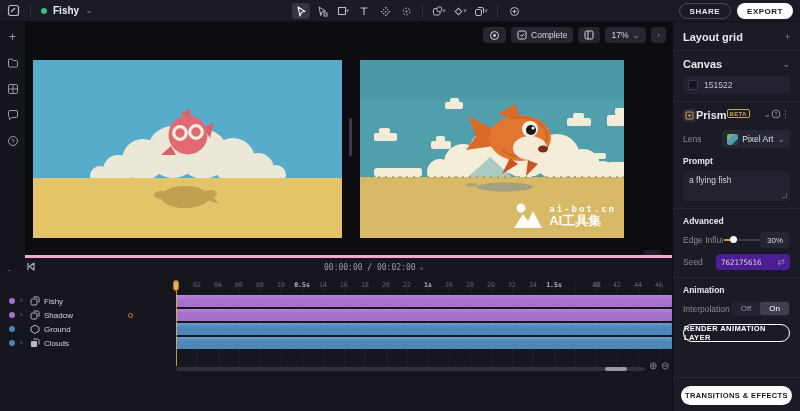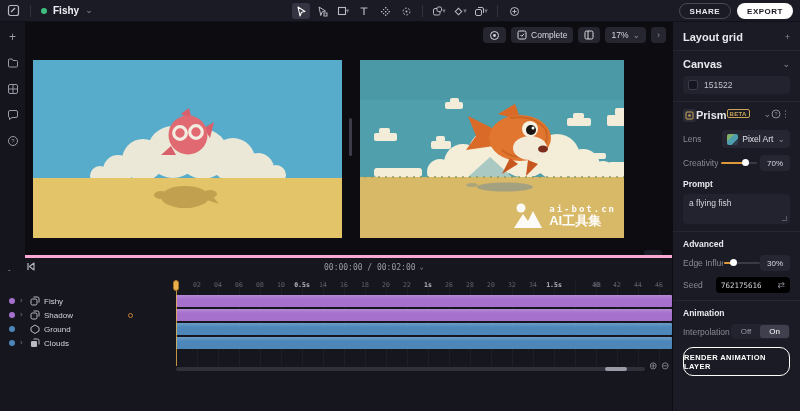--- a/index.html
+++ b/index.html
@@ -79,27 +79,27 @@
   .dd-value { font-size:8.5px; color:#e0e0e8; }
   .slider { position:relative; width:36px; height:2px; background:#3a3a46; border-radius:1px; }
   .slider-fill { position:absolute; left:0; top:0; height:2px; background:#e0993a; border-radius:1px; }
   .slider-knob { position:absolute; top:-3px; width:7px; height:7px; border-radius:50%; background:#ffffff; margin-left:-4px; }
   .value-box { width:30px; height:16px; background:#262633; border-radius:4px; color:#dcdce3;
                font-size:8px; display:flex; align-items:center; justify-content:center; }
   .prompt-box { margin-top:5px; width:100%; height:30px; background:#23232f; border-radius:4px;
                 padding:4px 6px; color:#d5d5dd; font-size:8.5px; position:relative; }
   .resize-corner { position:absolute; right:3px; bottom:3px; width:5px; height:5px;
                    border-right:1px solid #5a5a66; border-bottom:1px solid #5a5a66; }
-  .seed-input { width:74px; height:16px; background:#000000; border-radius:4px; display:flex;
+  .seed-input { width:74px; height:16px; background:#4c1d95; border-radius:4px; display:flex;
                 align-items:center; justify-content:space-between; padding:0 5px; }
   .seed-val { font-size:7.5px; color:#d5d5dd; font-family:"DejaVu Sans Mono", monospace; }
   .segmented { display:flex; background:#23232f; border-radius:4px; padding:1px; }
   .seg { font-size:8px; padding:2px 9px; border-radius:3px; color:#9a9aa5; }
   .seg.active { background:#3f3f4d; color:#ffffff; }
-  .render-btn { margin-top:8px; width:100%; height:29px; border:1px solid #ffffff; border-radius:10px;
+  .render-btn { margin-top:8px; width:100%; height:18px; border:1px solid #ffffff; border-radius:10px;
                 background:transparent; color:#ffffff; font-size:7.5px; font-weight:bold; letter-spacing:.4px;
                 display:flex; align-items:center; justify-content:center; font-family:"Liberation Sans",sans-serif; }
   .rp-footer { margin-top:auto; border-top:1px solid #272732; padding:8px 8px 6px 8px; }
   .transitions-btn { width:100%; height:19px; border-radius:10px; background:#ffffff; color:#16161f;
                      font-size:7.5px; font-weight:bold; letter-spacing:.4px; display:flex; align-items:center;
                      justify-content:center; }
 
   
   .timeline { position:absolute; left:0; bottom:0; width:672px; height:156px; background:#16161e;
               border-top:3px solid #f9a8d4; z-index:10; }
@@ -433,28 +433,20 @@
 
       <div class="rp-row" style="margin-top:8px;">
         <span class="rp-label">Lens</span>
         <span class="dropdown">
           <span class="lens-thumb"></span>
           <span class="dd-value">Pixel Art</span>
           <span class="chev">⌄</span>
         </span>
       </div>
 
-      <div class="rp-row" style="margin-top:7px;">
-        <span class="rp-label">Creativity</span>
-        <span class="slider">
-          <span class="slider-fill" style="width: 70%; background: rgb(224, 153, 58);"></span>
-          <span class="slider-knob" style="left: 70%;"></span>
-        </span>
-        <span class="value-box">70%</span>
-      </div>
 
       <div style="margin-top:8px;">
         <span class="rp-title" style="font-size:8.5px;">Prompt</span>
         <div class="prompt-box">
           <span>a flying fish</span>
           <span class="resize-corner"></span>
         </div>
       </div>
     </div>
     <div class="rp-divider"></div>
@@ -484,20 +476,23 @@
       <div class="rp-row" style="margin-top:6px;">
         <span class="rp-label">Interpolation</span>
         <span class="segmented">
           <span class="seg">Off</span>
           <span class="seg active">On</span>
         </span>
       </div>
       <div class="render-btn">RENDER ANIMATION LAYER</div>
     </div>
 
+    <div class="rp-footer">
+      <div class="transitions-btn">TRANSITIONS &amp; EFFECTS</div>
+    </div>
   </div>
 
   <div class="timeline">
     <div class="transport">
       <span class="t-ico">
         <svg width="11" height="11" viewBox="0 0 11 11">
             <path d="M3 1.8 L9 5.5 L3 9.2 Z" fill="none" stroke="#b9b9c2" stroke-width="1.1" stroke-linejoin="round"></path>
           </svg>
       </span>
       <span class="t-ico">

